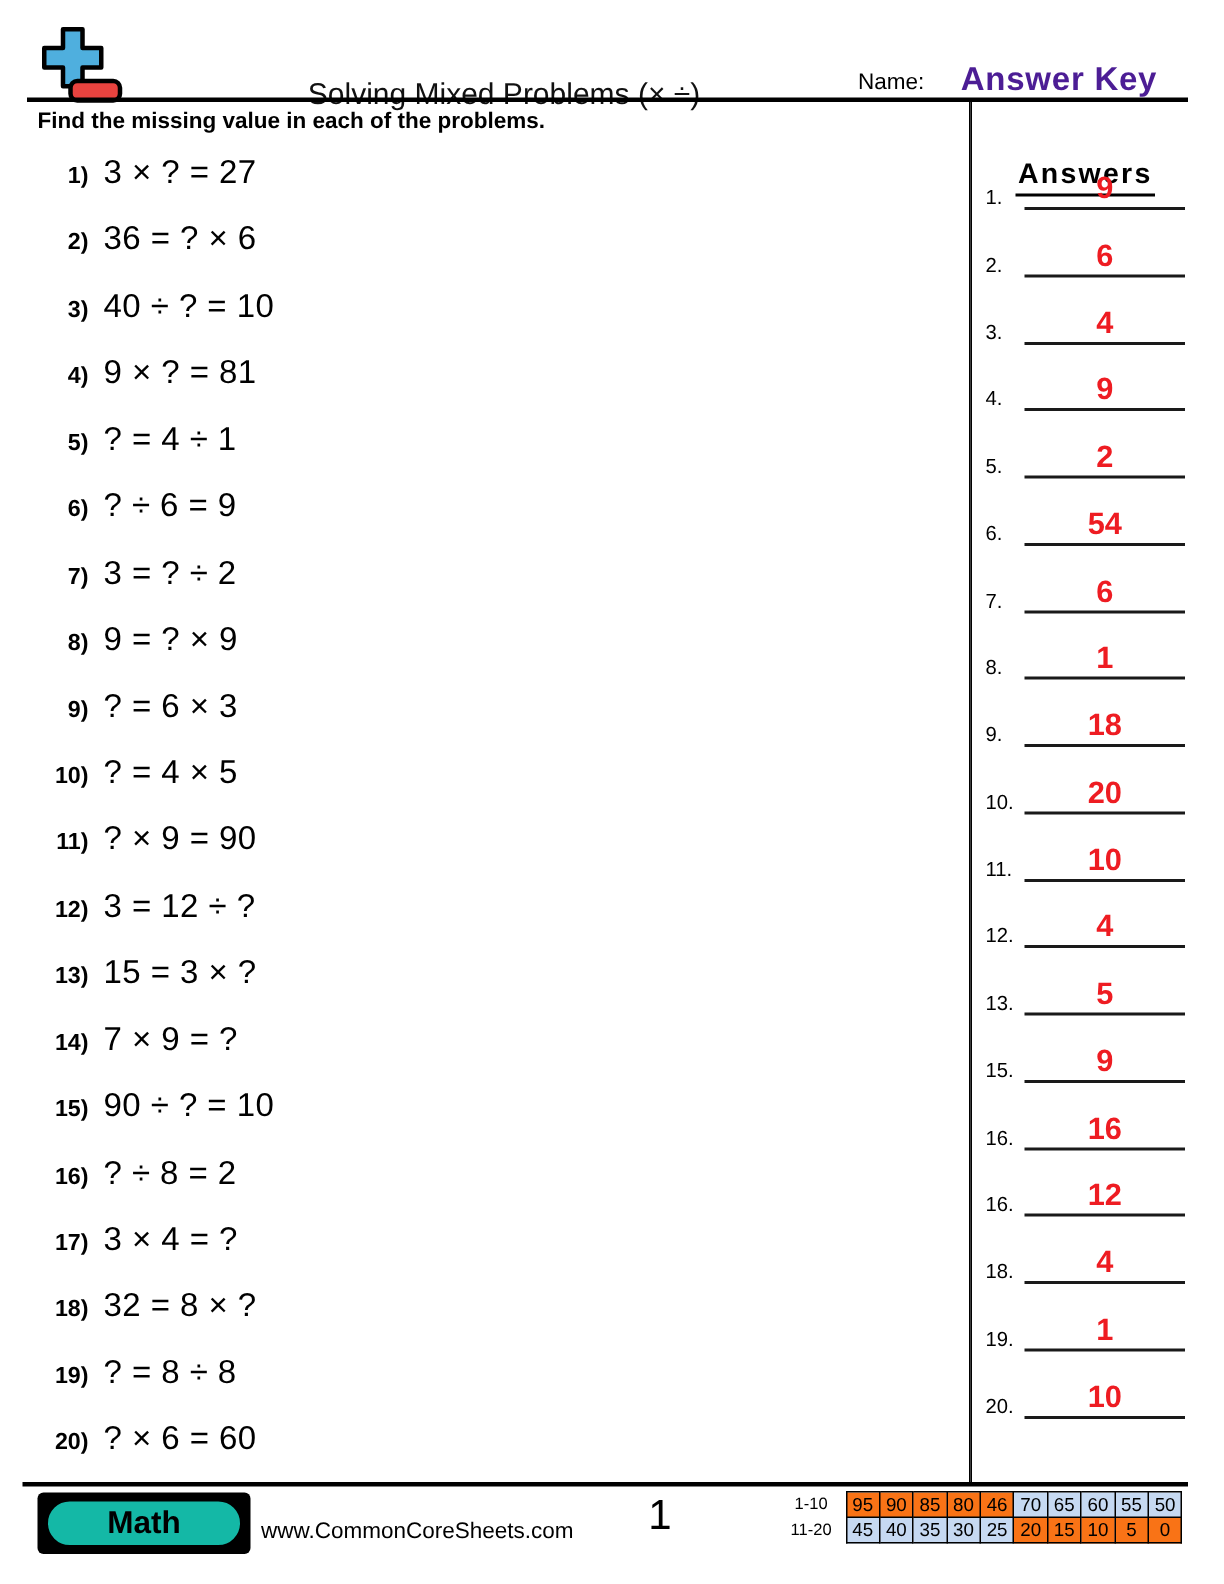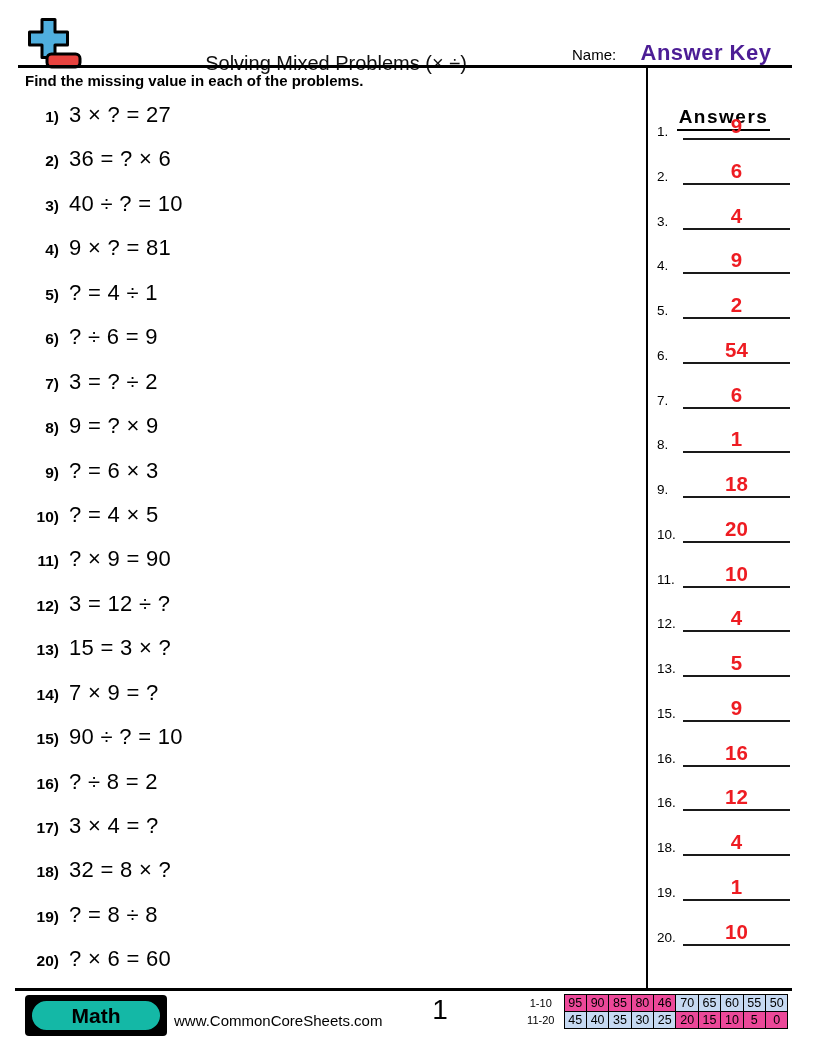--- a/index.html
+++ b/index.html
@@ -63,21 +63,21 @@
     border:2.5px solid #000; border-radius:17px;
     display:flex; align-items:center; justify-content:center;
     font-weight:bold; font-size:21px;
   }
   .website { position:absolute; left:174px; top:1012px; font-size:15px; }
   .page-number { position:absolute; left:415px; top:994px; width:50px; text-align:center; font-size:28px; }
 
   .score { position:absolute; left:522px; top:994px; border-collapse:collapse; table-layout:fixed; }
   .score td {
     width:22.4px; height:17px; text-align:center; vertical-align:middle;
-    border:1.2px solid #000; font-size:12.5px; padding:0; background:#ec4899;
+    border:1.2px solid #000; font-size:12.5px; padding:0; background:#f97316;
   }
   .score td.lbl {
     width:42px; border:none; background:transparent; 
     padding-right:4px; font-size:11px;
   }
   .score td.sh { background:#c6d9f2; }
 </style>
 </head>
 <body>
 

